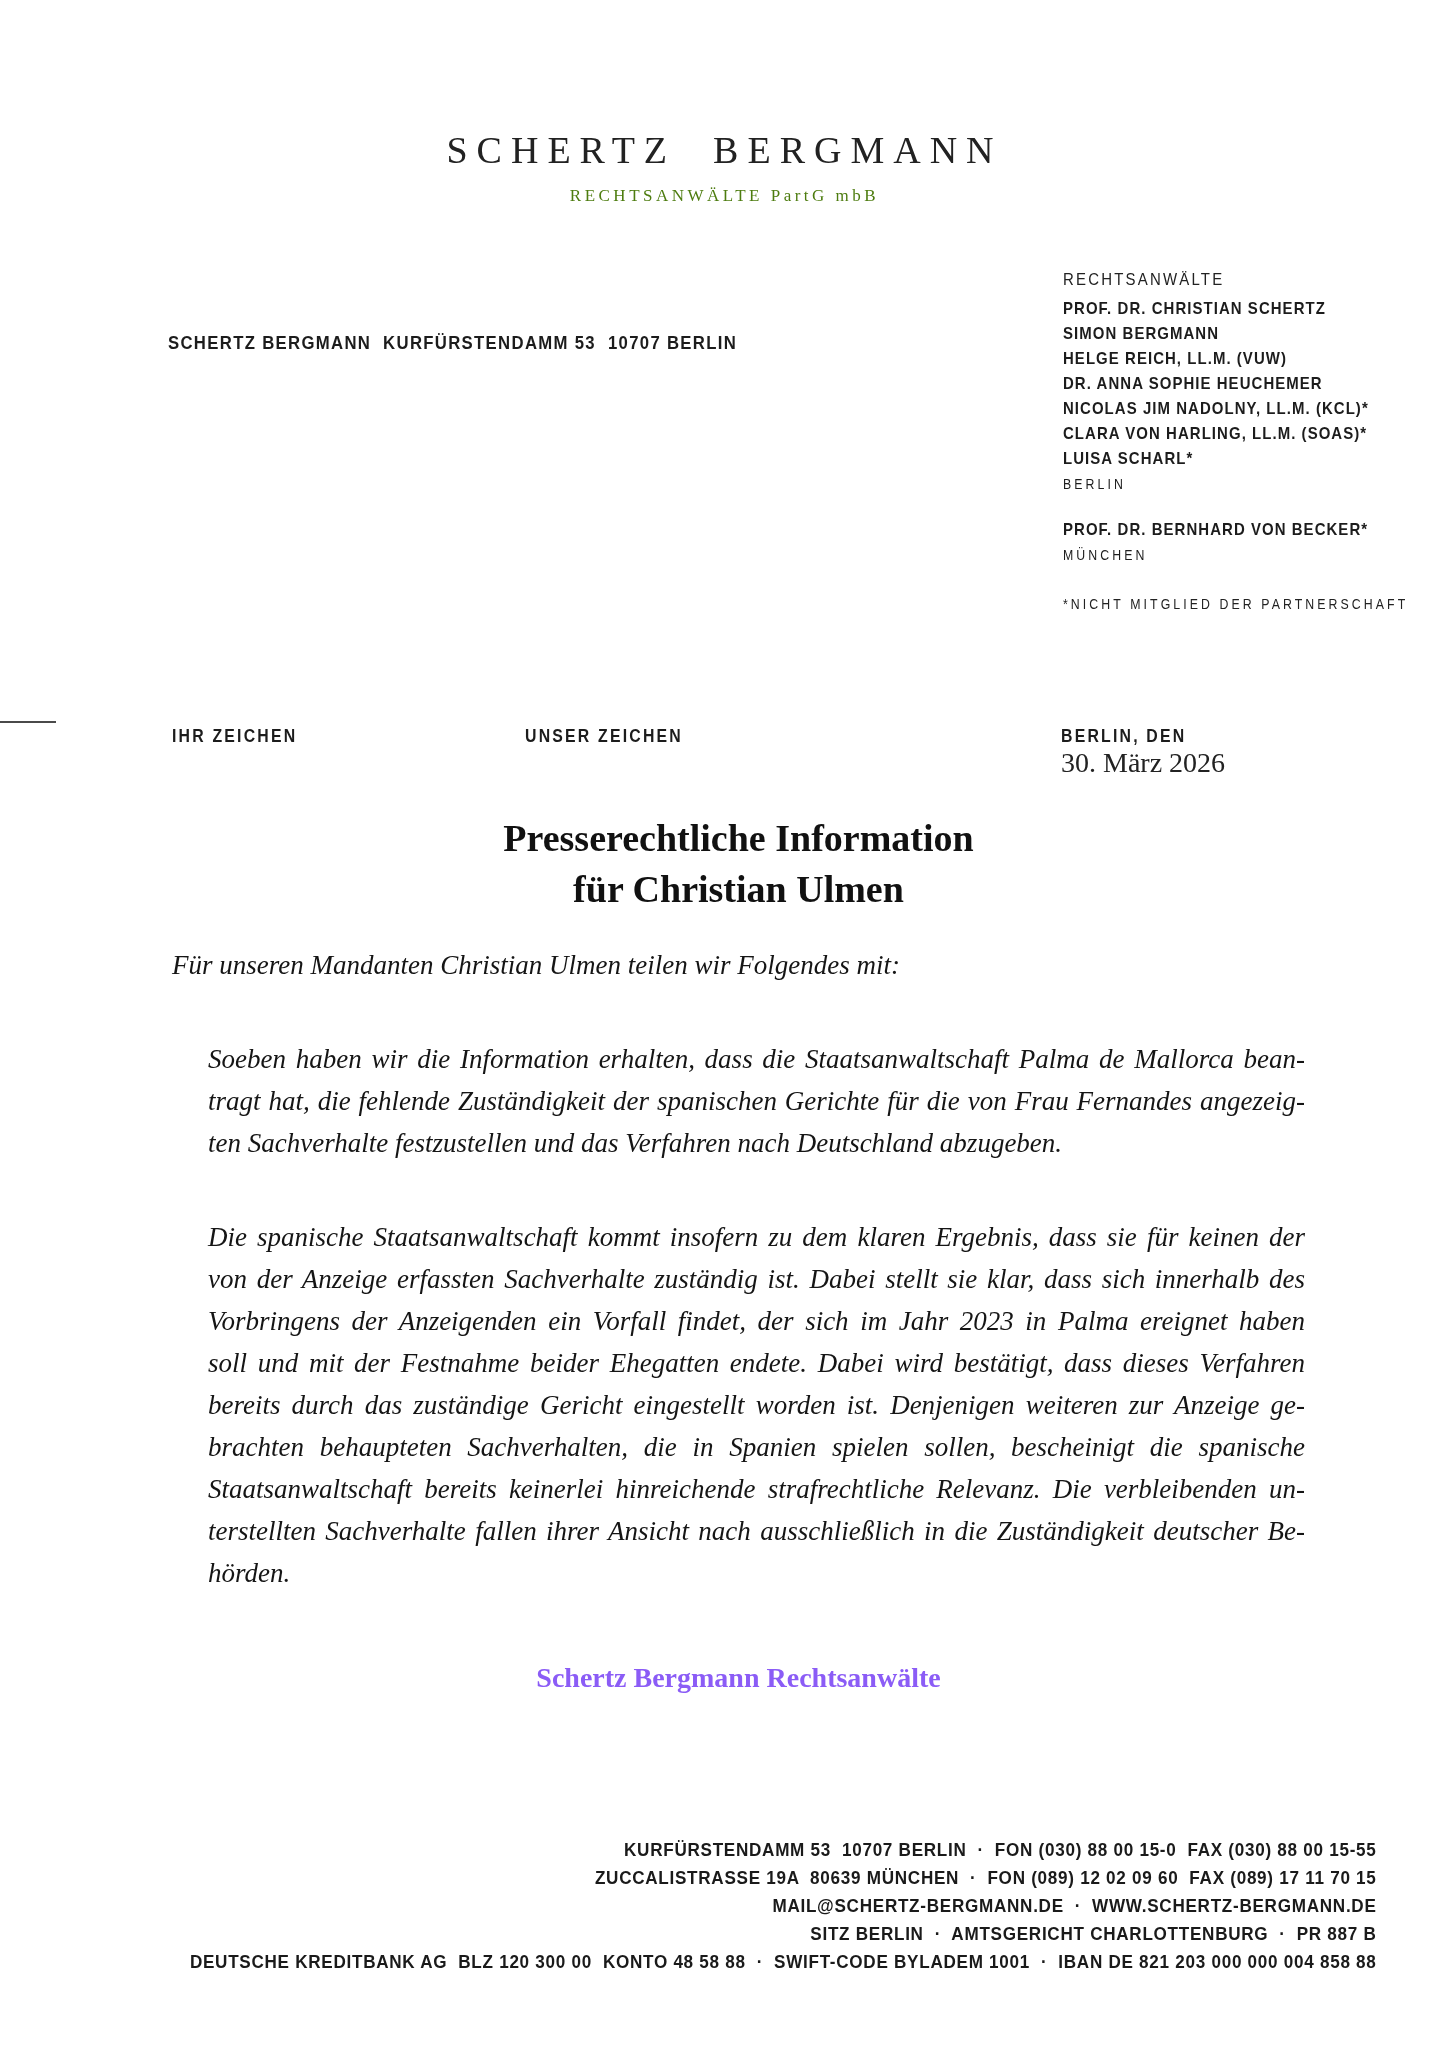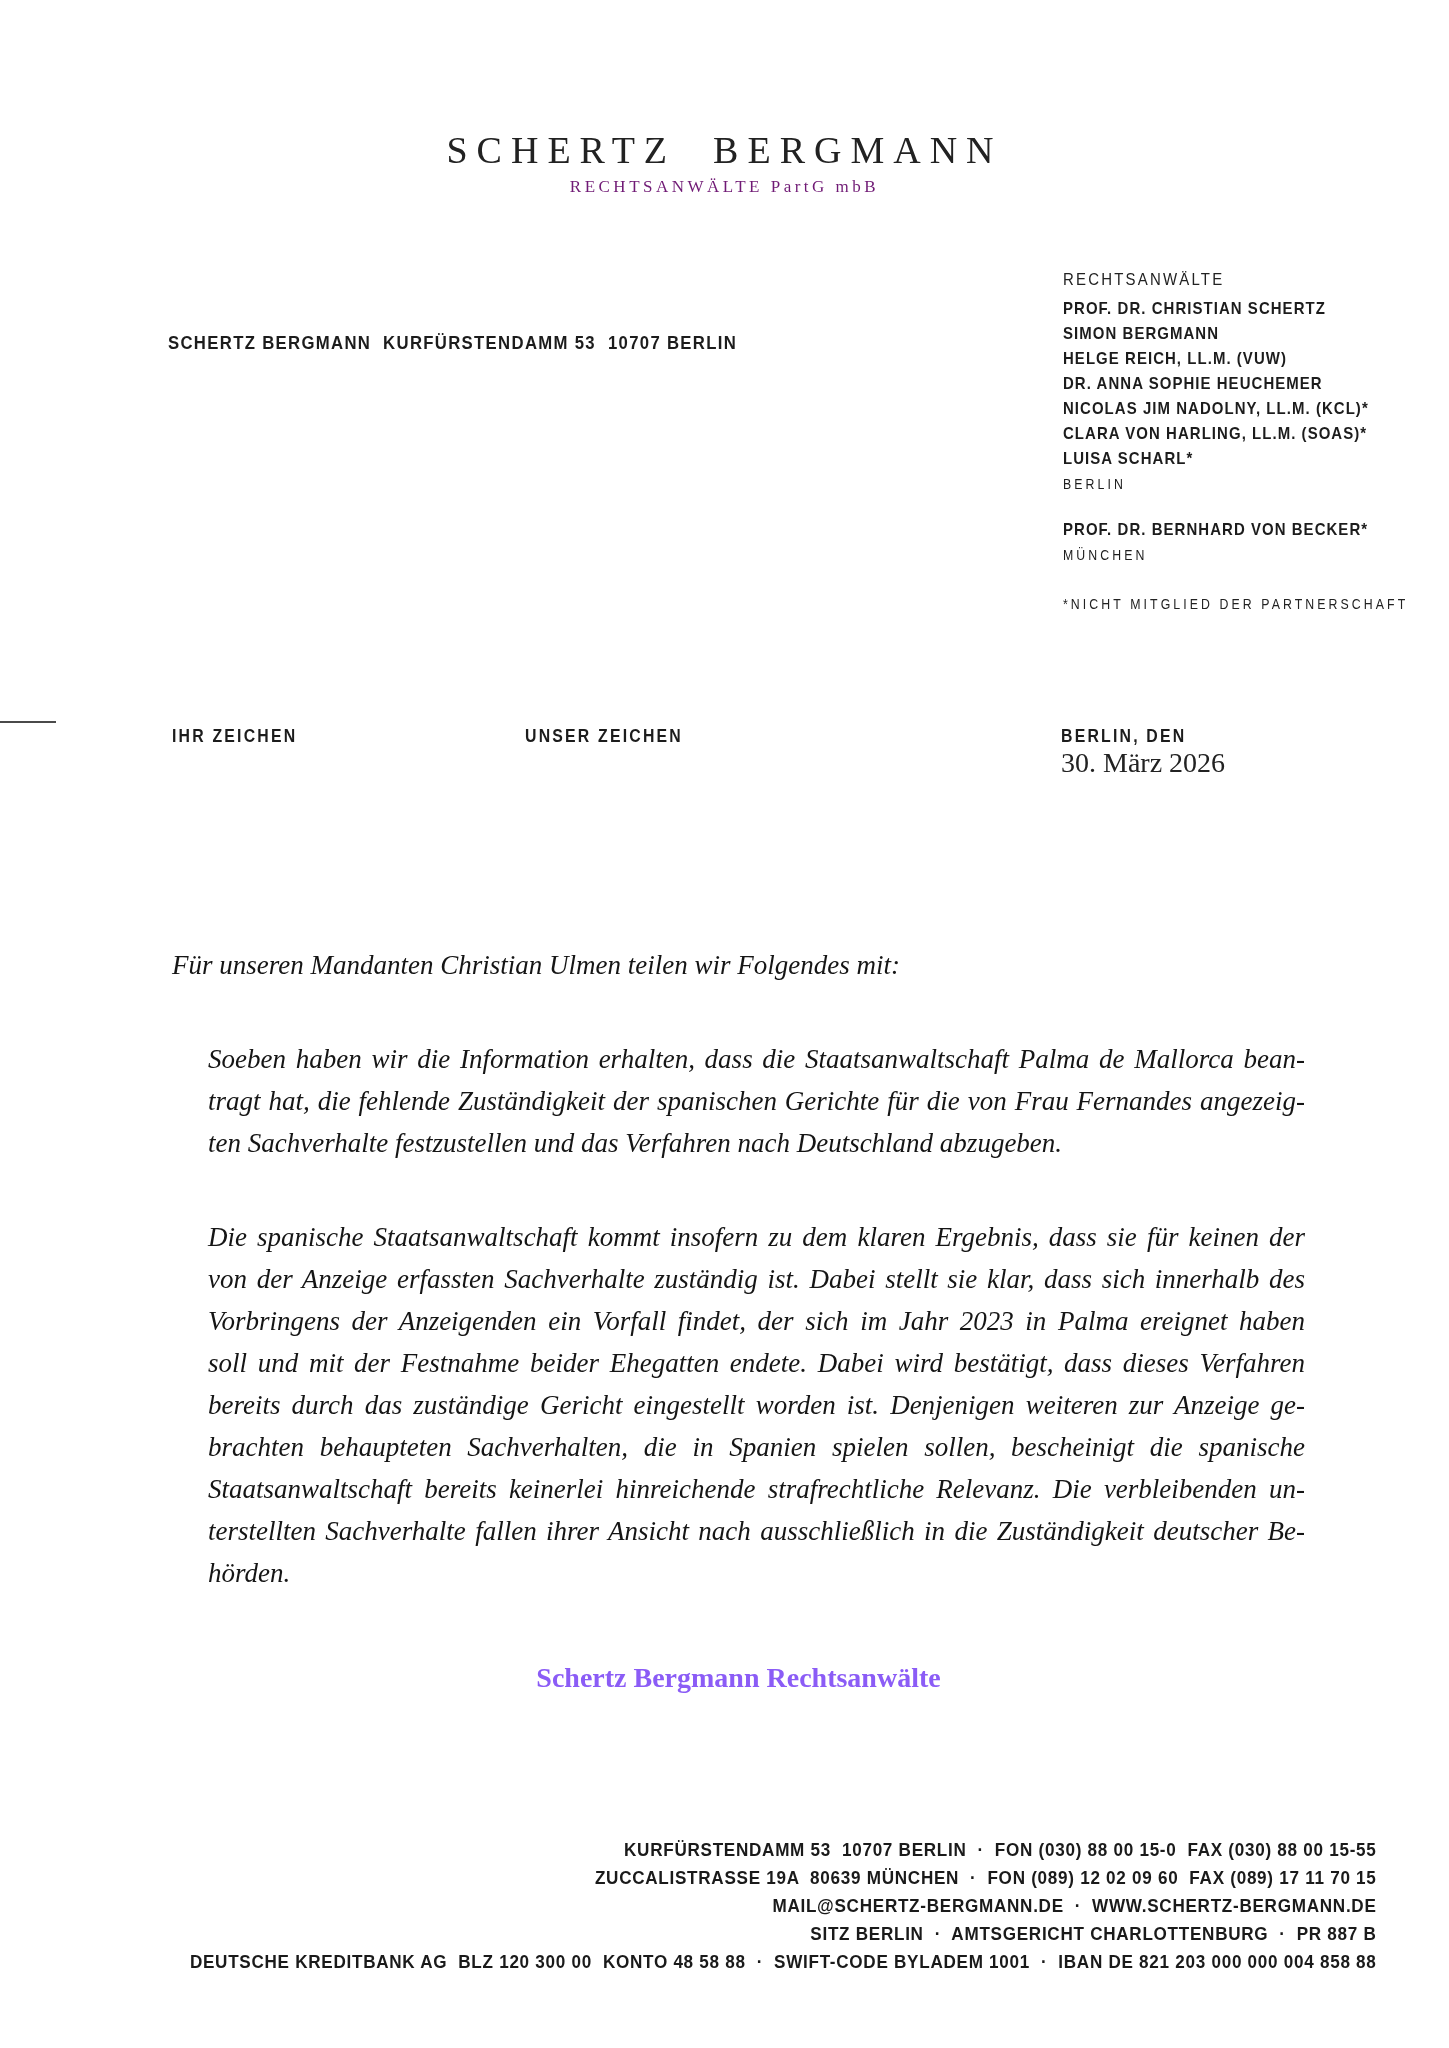--- a/index.html
+++ b/index.html
@@ -13,23 +13,23 @@
     font-family:"Liberation Serif", serif;
   }
   
   .brand{position:absolute;left:0;top:128px;width:1449px;text-align:center;}
   .brand-name{
     font-family:"Liberation Serif", serif;
     font-size:38px;font-weight:400;letter-spacing:9px;white-space:pre;
     color:#222;
   }
   .brand-sub{
-    margin-top:5px;
+    margin-top:14px;
     font-family:"Liberation Serif", serif;
-    font-size:17px;letter-spacing:3.5px;white-space:pre;color:#701a75;
+    font-size:17px;letter-spacing:3.5px;white-space:pre;color:#4d7c0f;
   }
   
   .csans{
     font-family:"Liberation Sans", sans-serif;
     font-weight:700;
     transform:scaleX(0.88);
     white-space:pre;
   }
   
   .sender{
@@ -117,20 +117,24 @@
     <div class="att-footnote">*NICHT MITGLIED DER PARTNERSCHAFT</div>
   </div>
 
   <div class="foldmark"></div>
 
   <div class="ref-label ref-your">IHR ZEICHEN</div>
   <div class="ref-label ref-our">UNSER ZEICHEN</div>
   <div class="ref-label ref-place">BERLIN, DEN</div>
   <div class="ref-date">30. März 2026</div>
 
+  <div class="title">
+    <div>Presserechtliche Information</div>
+    <div>für Christian Ulmen</div>
+  </div>
 
   <div class="body-text">
       <div class="para">
         <div class="bline blast">Für unseren Mandanten Christian Ulmen teilen wir Folgendes mit:</div>
       </div>
       <div class="para">
         <div class="bline">Soeben haben wir die Information erhalten, dass die Staatsanwaltschaft Palma de Mallorca bean-</div>
         <div class="bline">tragt hat, die fehlende Zuständigkeit der spanischen Gerichte für die von Frau Fernandes angezeig-</div>
         <div class="bline blast">ten Sachverhalte festzustellen und das Verfahren nach Deutschland abzugeben.</div>
       </div>

